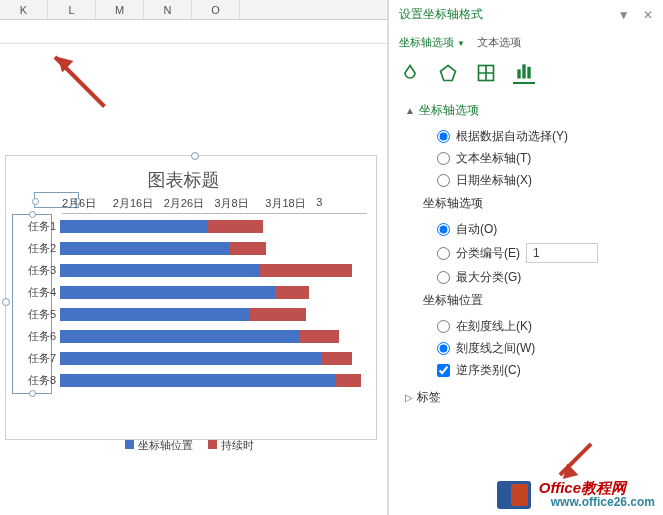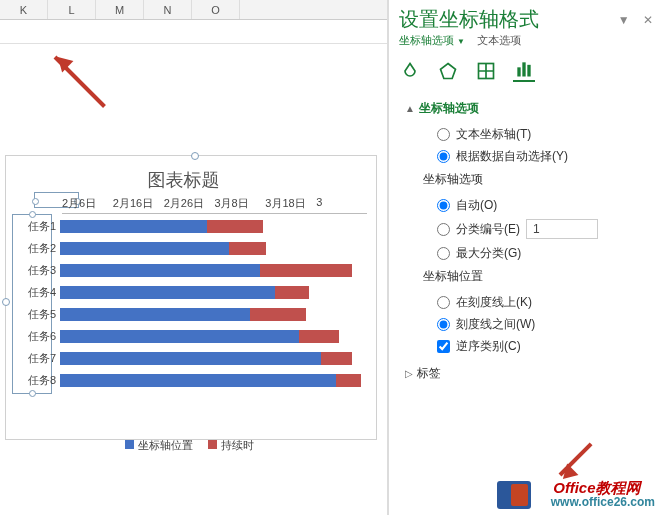--- a/index.html
+++ b/index.html
@@ -95,37 +95,37 @@
   .lb-blue { background:#4472c4; }
   .lb-red  { background:#c0504d; }
 
   
   .pane {
     width: 275px; background: #fff; border-left: 1px solid #dcdcdc;
     display: flex; flex-direction: column;
     padding: 6px 10px 0 10px;
   }
   .pane-head { display: flex; align-items: center; justify-content: space-between; }
-  .pane-title { color: #1a7f37; font-size: 20px; font-weight: 500; }
+  .pane-title { color: #1a7f37; font-size: 12px; font-weight: 500; }
   .pane-ctrls span { color: #888; margin-left: 10px; cursor: pointer; font-size:12px; }
-  .pane-subtabs { margin-top: 0; font-size: 11px; color: #555; }
+  .pane-subtabs { margin-top: 12px; font-size: 11px; color: #555; }
   .pane-subtabs .active { color: #1a7f37; }
   .tri { color: #1a7f37; font-size: 8px; vertical-align: middle; }
 
   .pane-icons { margin: 12px 0 8px 0; display: flex; gap: 16px; }
   .pane-icons .ico {
     width: 22px; height: 22px; display:inline-flex; align-items:center; justify-content:center;
     color:#1a7f37;
   }
   .pane-icons .ico svg { width: 20px; height: 20px; }
   .pane-icons .active { border-bottom: 2px solid #1a7f37; padding-bottom: 2px; }
 
   .pane-body { margin-top: 4px; font-size: 12px; color: #333; overflow-y:auto; flex:1; }
   .section-head {
-    color: #1a7f37; font-weight: 700; padding: 6px 0 4px 6px; font-size:12px;
+    color: #1a7f37; font-weight: 400; padding: 6px 0 4px 6px; font-size:12px;
   }
   .section-head .caret { color: #666; margin-right: 4px; font-size:10px; }
   .section-body { padding: 2px 0 2px 24px; }
   .group-label { margin: 4px 0 6px 0; color: #333; }
   .radio-row, .check-row {
     display: flex; align-items: center; gap: 6px; padding: 3px 0 3px 14px;
     color: #333; line-height: 16px;
   }
   .radio-row input, .check-row input { margin: 0; }
   .num-input {
@@ -153,21 +153,21 @@
   .watermark {
     position: absolute; right: 8px; bottom: 6px; display:flex; align-items:center; gap:8px;
   }
   .wm-logo {
     width: 34px; height: 28px; background: #2b579a; position:relative;
     border-radius: 3px;
   }
   .wm-logo::before{
     content:""; position:absolute; inset:3px 3px 3px 14px; background:#c44423; border-radius:2px;
   }
-  .wm-text .l1 { color:#31859c; font-size:15px; font-weight:bold; font-style:italic; line-height:15px;text-align:center; }
+  .wm-text .l1 { color:#31859c; font-size:15px; font-weight:bold; font-style:italic; line-height:15px; }
   .wm-text .l1 span { color:#c00000; }
   .wm-text .l2 { color:#31859c; font-size:12px; font-weight:bold;margin-left:12px; }
 </style>
 </head>
 <body>
 
 <div class="main-layout">
 
   <div class="sheet-pane">
     <div class="col-headers">
@@ -299,26 +299,30 @@
             <rect x="10" y="4" width="4" height="17" fill="#1a7f37"></rect>
             <rect x="16" y="7" width="4" height="14" fill="#1a7f37"></rect>
           </svg>
         </span>
     </div>
 
     <div class="pane-body">
       <div class="section-head"><span class="caret">▲</span><span>坐标轴选项</span></div>
       <div class="section-body">
         <label class="radio-row">
+            <input type="radio" name="atype" checked="" style="">
+            <span>根据数据自动选择(Y)</span>
+          </label>
+        <label class="radio-row">
             <input type="radio" name="atype" style="">
             <span>文本坐标轴(T)</span>
           </label>
         <label class="radio-row">
-            <input type="radio" name="atype" checked="" style="">
-            <span>根据数据自动选择(Y)</span>
+            <input type="radio" name="atype" style="">
+            <span>日期坐标轴(X)</span>
           </label>
 
         <div class="group-label">坐标轴选项</div>
         <label class="radio-row">
             <input type="radio" name="hx" checked="" style="">
             <span>自动(O)</span>
           </label>
         <label class="radio-row">
             <input type="radio" name="hx" style="">
             <span>分类编号(E)</span>

